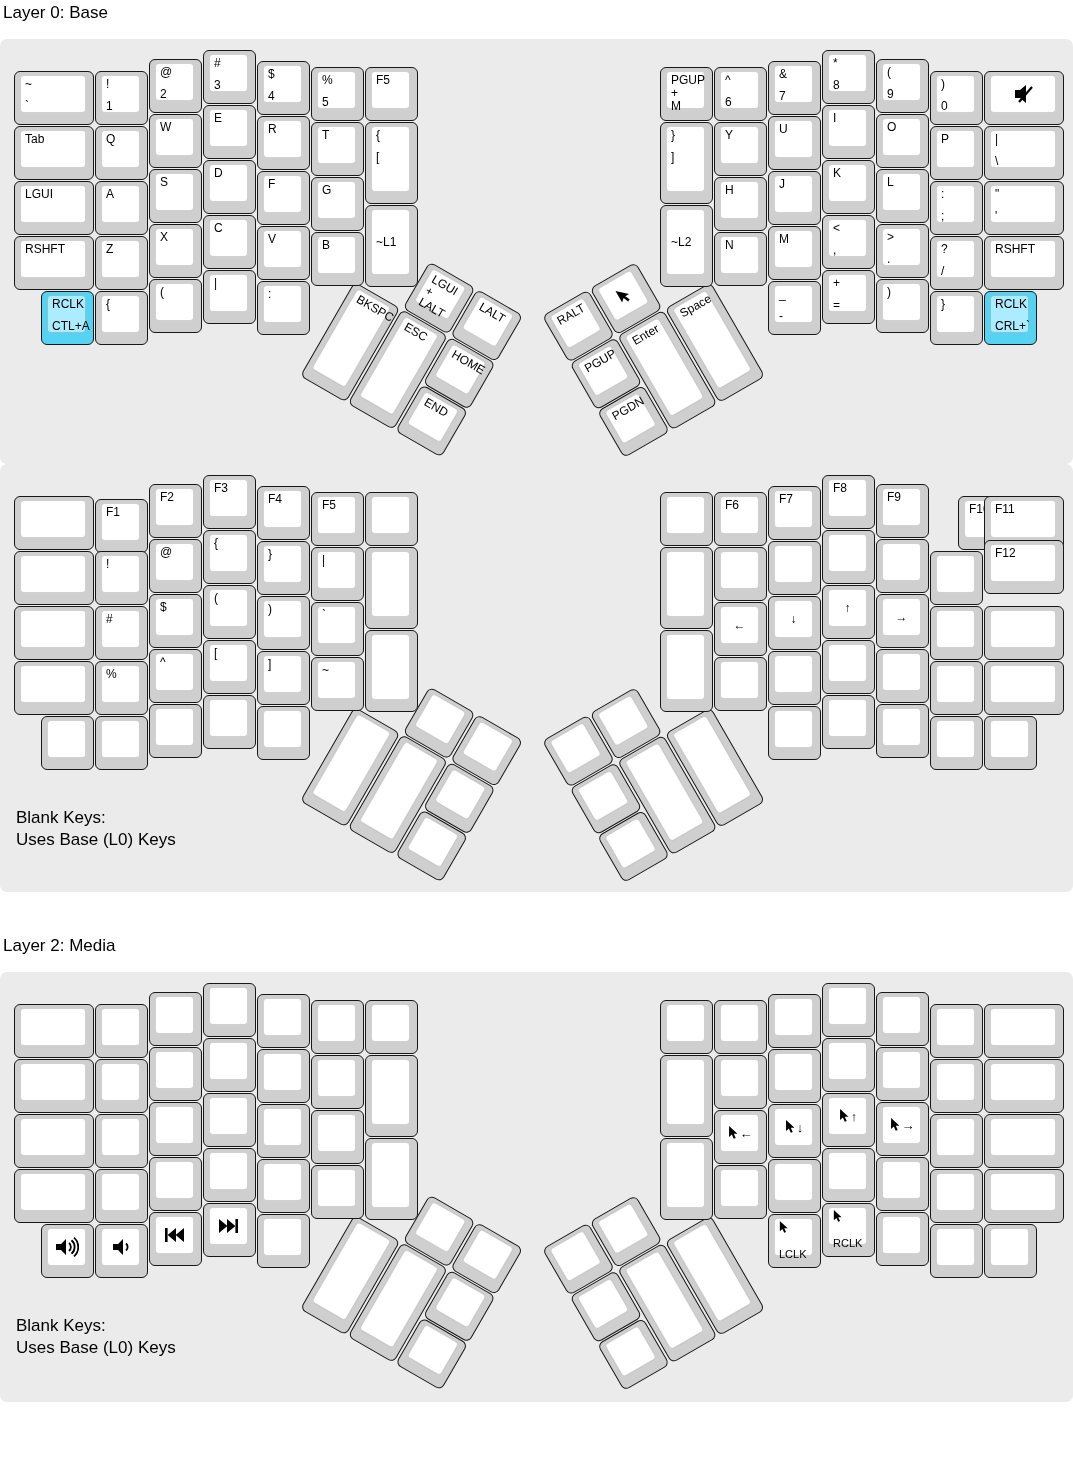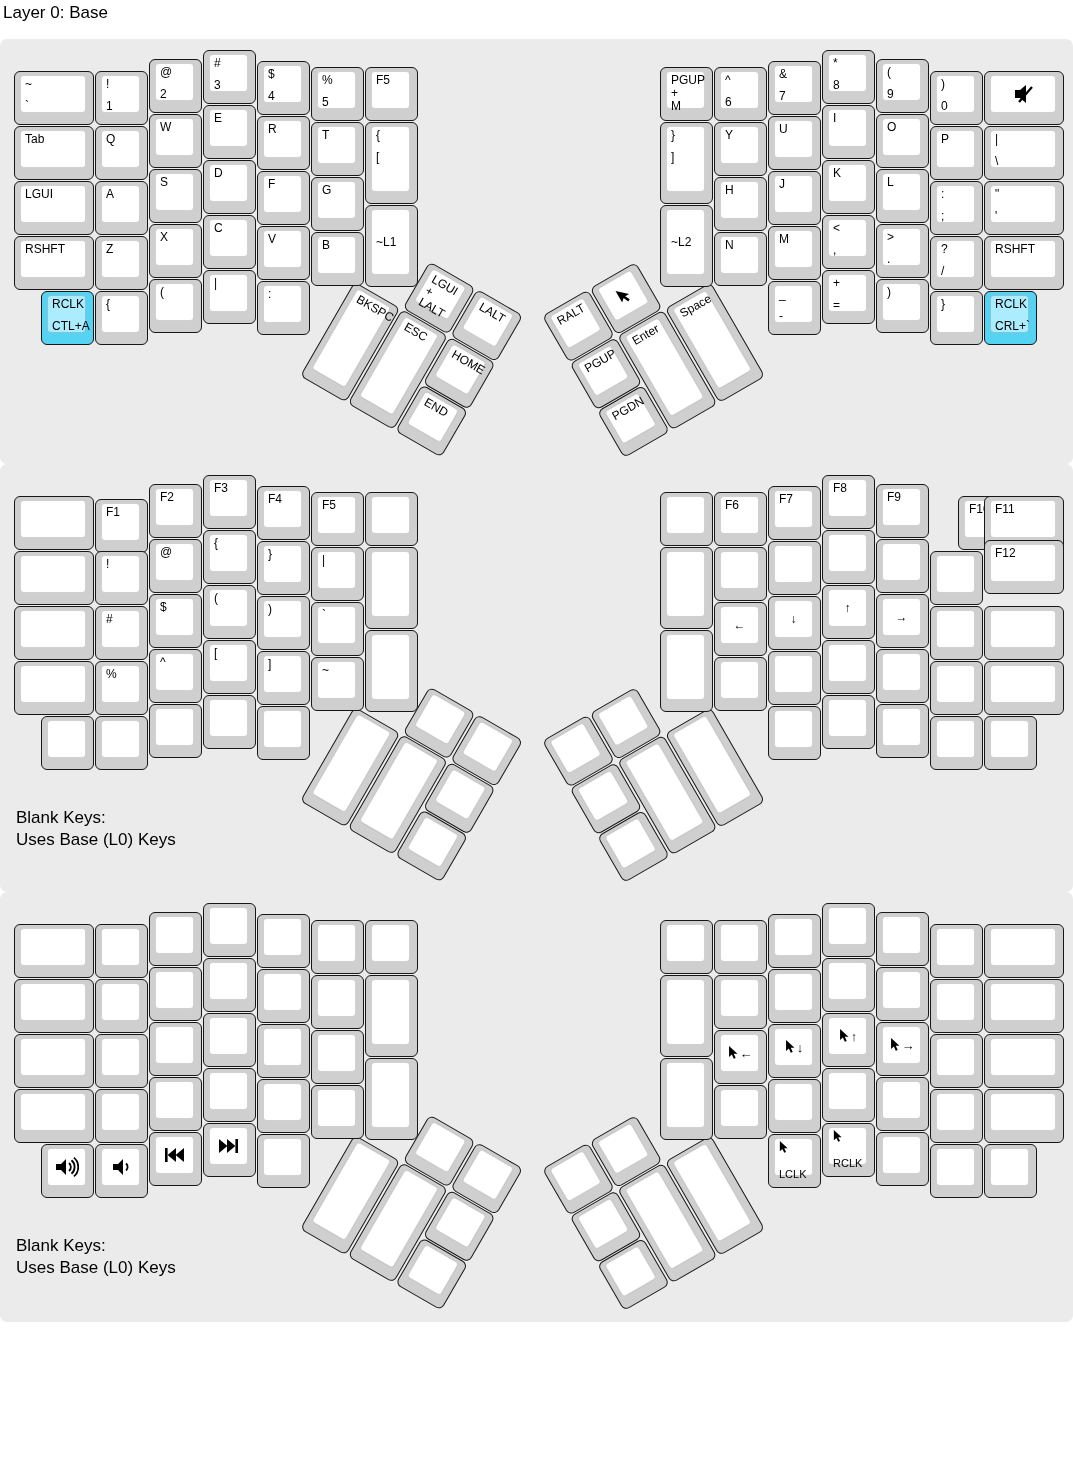--- a/index.html
+++ b/index.html
@@ -749,20 +749,21 @@
         <div class="in"></div>
       </div>
       <div class="key" style="left: 984px; top: 197px; width: 80px; height: 54px;">
         <div class="in"></div>
       </div>
       <div class="key" style="left: 984px; top: 252px; width: 53px; height: 54px;">
         <div class="in"></div>
       </div>
     </div>
 
+  <div class="heading">Layer 2: Media</div>
   <div class="panel" style="height: 430px;">
     <div class="note">
       <div>Blank Keys:</div>
       <div>Uses Base (L0) Keys</div>
     </div>
   <div class="cluster" style="left: 382px; top: 195px; transform: rotate(30deg); transform-origin: 0px 0px;">
         <div class="key" style="left: 55px; top: 0px; width: 53px; height: 54px;">
           <div class="in"></div>
         </div>
         <div class="key" style="left: 110px; top: 0px; width: 53px; height: 54px;">

